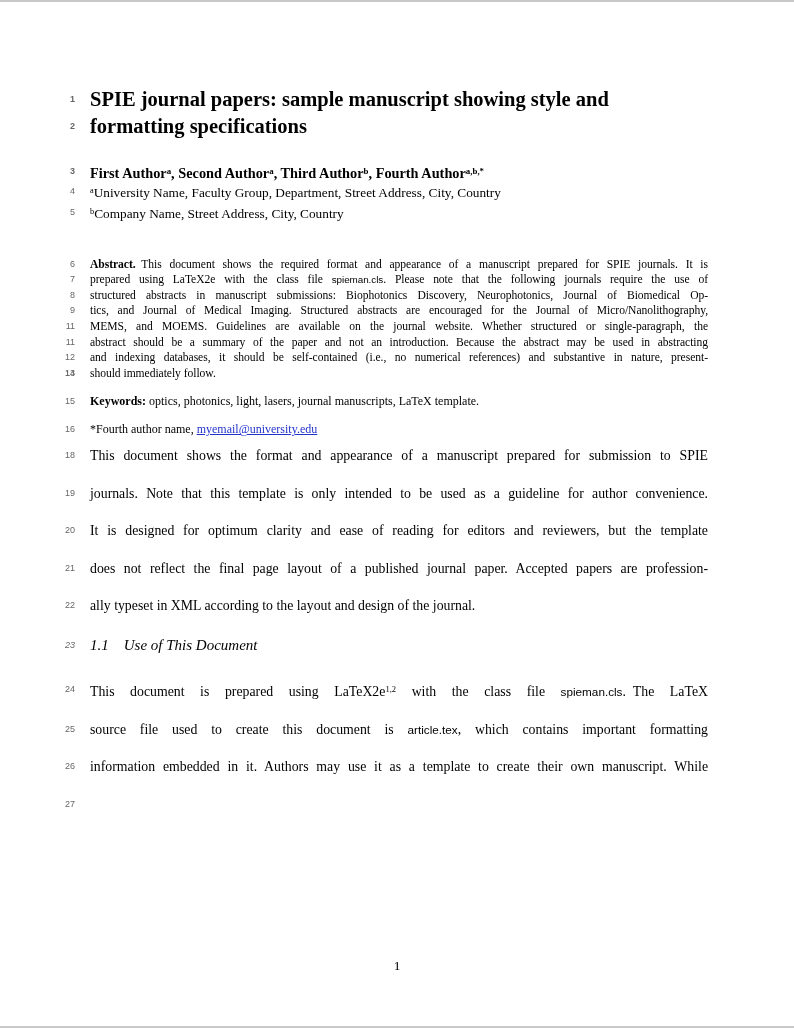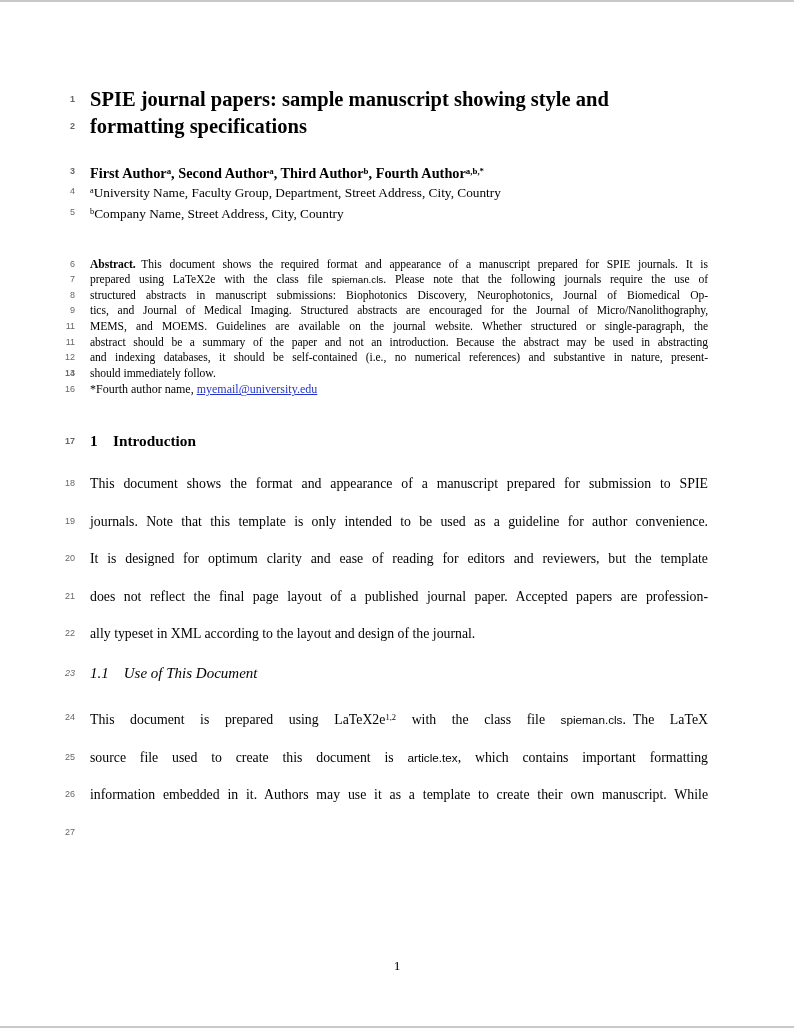--- a/index.html
+++ b/index.html
@@ -48,22 +48,22 @@
       <div class="line affil"><span class="lnum">5</span><span class="sup">b</span><span>Company Name, Street Address, City, Country</span></div>
       <div class="line abstract just"><span class="lnum">6</span><span class="b">Abstract.</span><span> This document shows the required format and appearance of a manuscript prepared for SPIE journals. It is</span></div>
       <div class="line abstract just"><span class="lnum">7</span><span>prepared using LaTeX2e with the class file </span><span class="m">spieman.cls</span><span>. Please note that the following journals require the use of</span></div>
       <div class="line abstract just"><span class="lnum">8</span><span>structured abstracts in manuscript submissions: </span><span class="i">Biophotonics Discovery</span><span>, </span><span class="i">Neurophotonics</span><span>, </span><span class="i">Journal of Biomedical Op-</span></div>
       <div class="line abstract just"><span class="lnum">9</span><span class="i">tics</span><span>, and </span><span class="i">Journal of Medical Imaging</span><span>. Structured abstracts are encouraged for the </span><span class="i">Journal of Micro/Nanolithography,</span></div>
       <div class="line abstract just"><span class="lnum">11</span><span class="i">MEMS, and MOEMS</span><span>. Guidelines are available on the journal website. Whether structured or single-paragraph, the</span></div>
       <div class="line abstract just"><span class="lnum">11</span><span>abstract should be a summary of the paper and not an introduction. Because the abstract may be used in abstracting</span></div>
       <div class="line abstract just"><span class="lnum">12</span><span>and indexing databases, it should be self-contained (i.e., no numerical references) and substantive in nature, present-</span></div>
       <div class="line abstract just"><span class="lnum">13</span></div>
       <div class="line abstract"><span class="lnum">14</span><span>should immediately follow.</span></div>
+      <div class="line keywords"><span class="lnum">15</span><span class="b">Keywords:</span><span> optics, photonics, light, lasers, journal manuscripts, LaTeX template.</span></div>
       <div class="line footnote"><span class="lnum">16</span><span>*Fourth author name, </span><a class="link link" href="#">myemail@university.edu</a></div>
-      <div class="line section"><span class="lnum">17</span><span>1 Introduction</span></div>
       <div class="line body just"><span class="lnum">18</span><span>This document shows the format and appearance of a manuscript prepared for submission to SPIE</span></div>
       <div class="line body just"><span class="lnum">19</span><span>journals. Note that this template is only intended to be used as a guideline for author convenience.</span></div>
       <div class="line body just"><span class="lnum">20</span><span>It is designed for optimum clarity and ease of reading for editors and reviewers, but the template</span></div>
       <div class="line body just"><span class="lnum">21</span><span>does not reflect the final page layout of a published journal paper. Accepted papers are profession-</span></div>
       <div class="line body"><span class="lnum">22</span><span>ally typeset in XML according to the layout and design of the journal.</span></div>
       <div class="line subsection"><span class="lnum">23</span><span>1.1 Use of This Document</span></div>
       <div class="line body just"><span class="lnum">24</span><span>This document is prepared using LaTeX2e</span><span class="sup">1,2</span><span> with the class file </span><span class="m">spieman.cls</span><span>. The LaTeX</span></div>
       <div class="line body just"><span class="lnum">25</span><span>source file used to create this document is </span><span class="m">article.tex</span><span>, which contains important formatting</span></div>
       <div class="line body just"><span class="lnum">26</span><span>information embedded in it. Authors may use it as a template to create their own manuscript. While</span></div>
       <div class="line body just"><span class="lnum">27</span></div>

